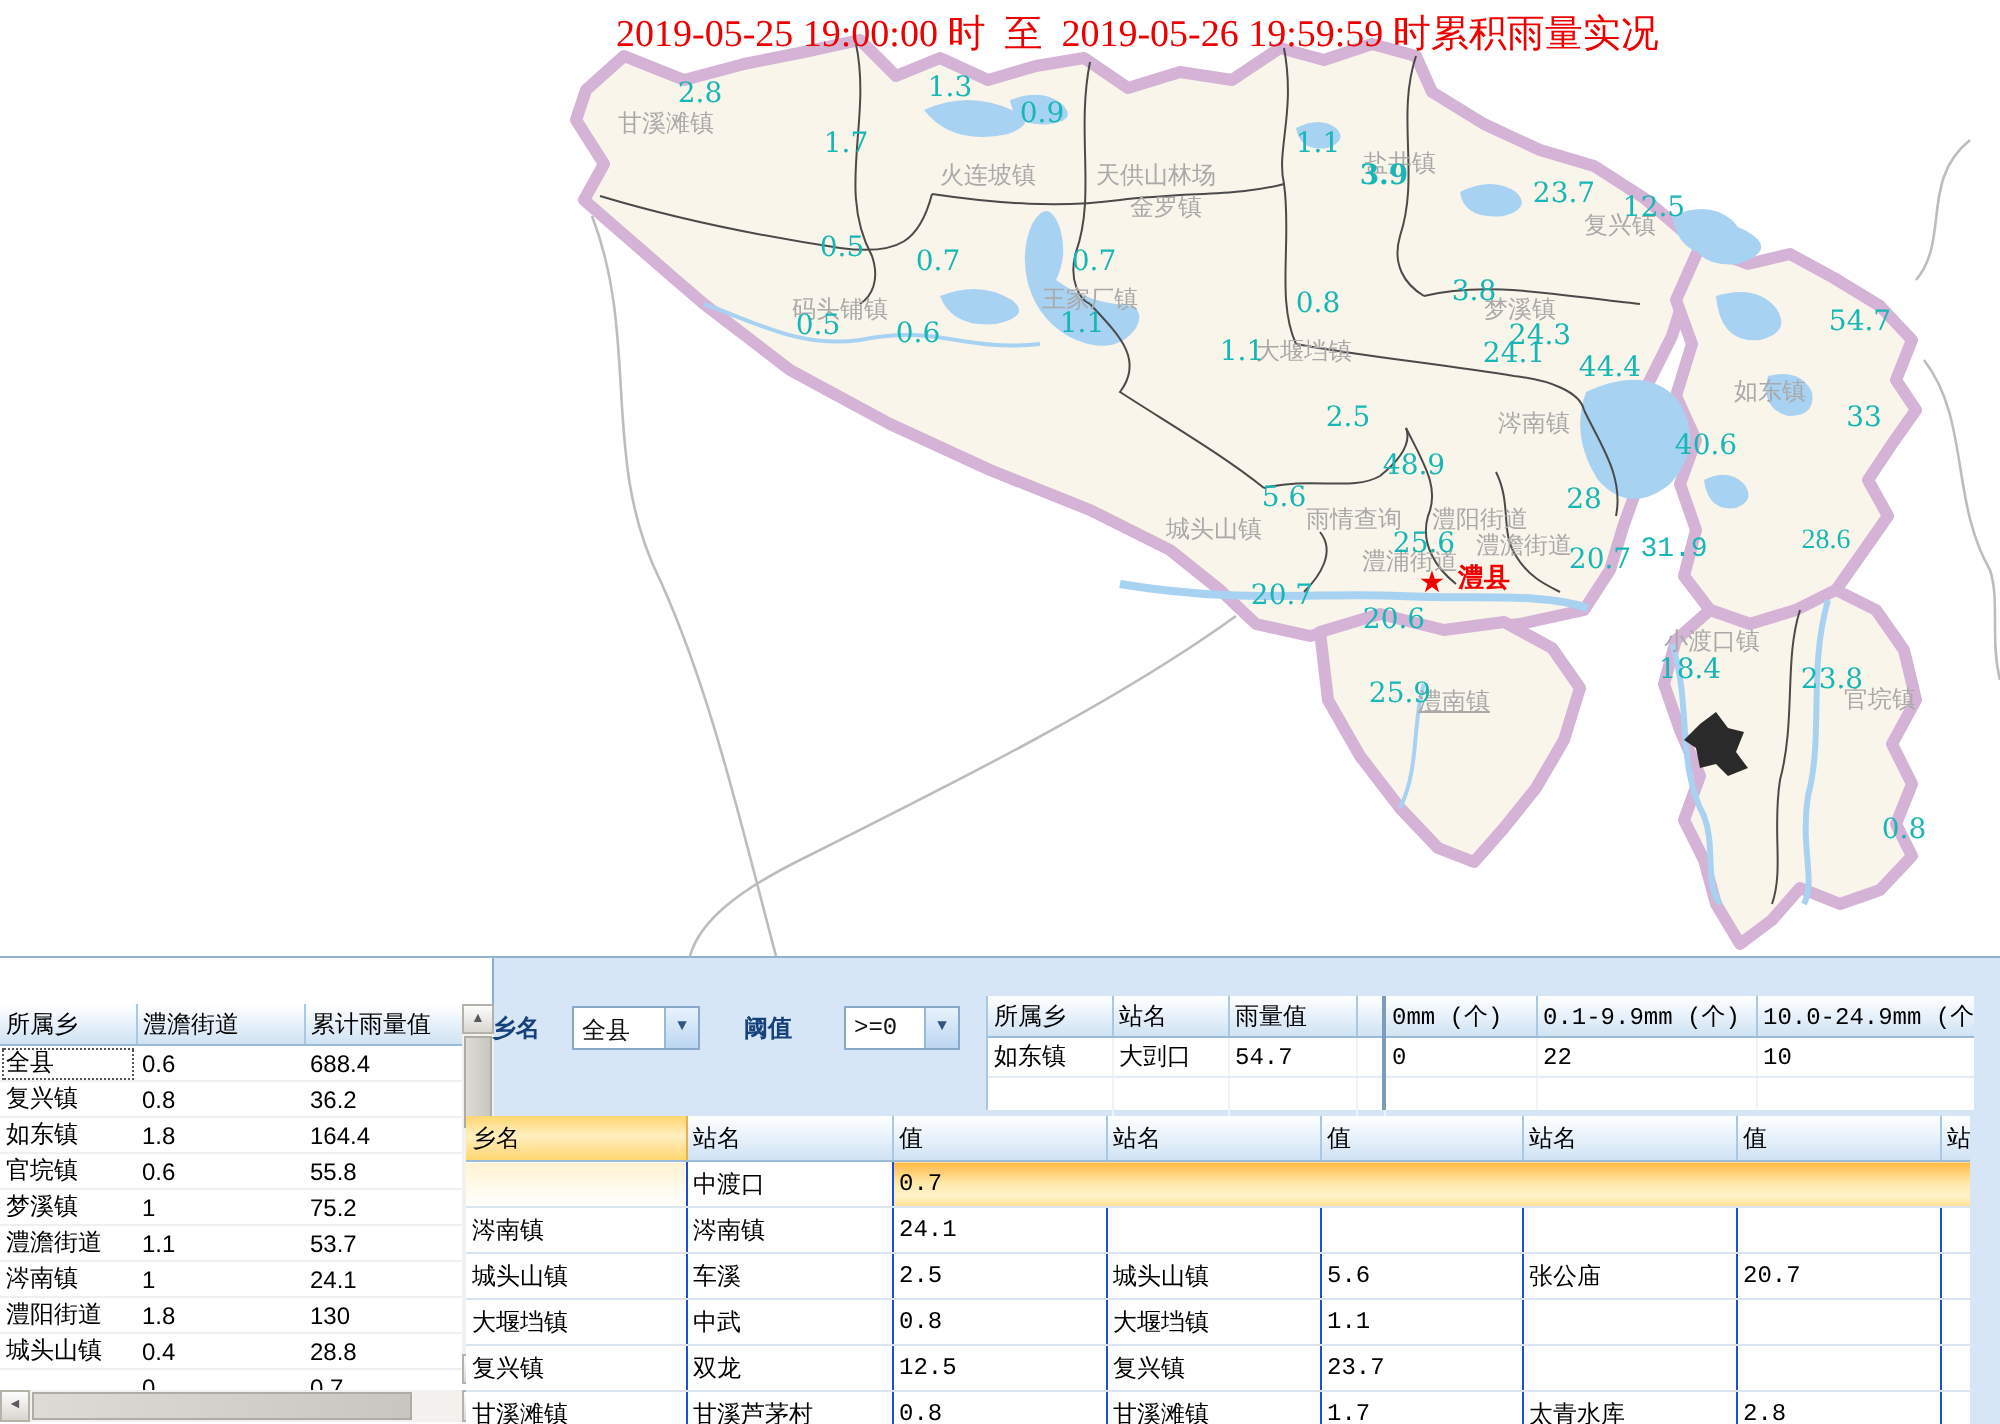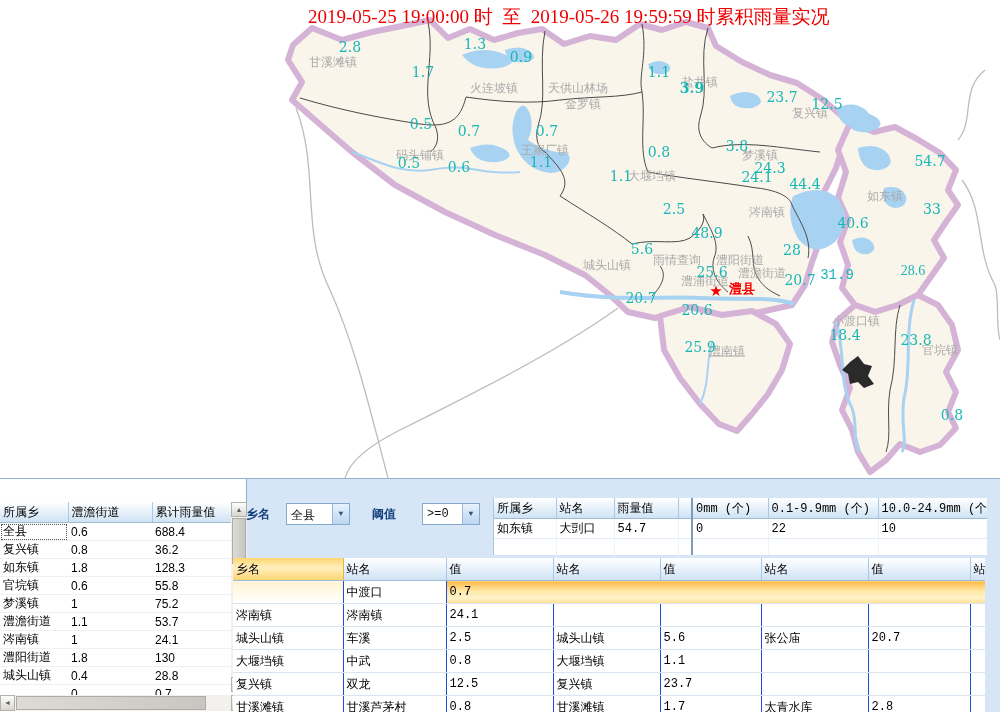--- a/index.html
+++ b/index.html
@@ -202,21 +202,21 @@
             <td>688.4</td>
           </tr>
           <tr>
             <td>复兴镇</td>
             <td>0.8</td>
             <td>36.2</td>
           </tr>
           <tr>
             <td>如东镇</td>
             <td>1.8</td>
-            <td>128.3</td>
+            <td>164.4</td>
           </tr>
           <tr>
             <td>官垸镇</td>
             <td>0.6</td>
             <td>55.8</td>
           </tr>
           <tr>
             <td>梦溪镇</td>
             <td>1</td>
             <td>75.2</td>

